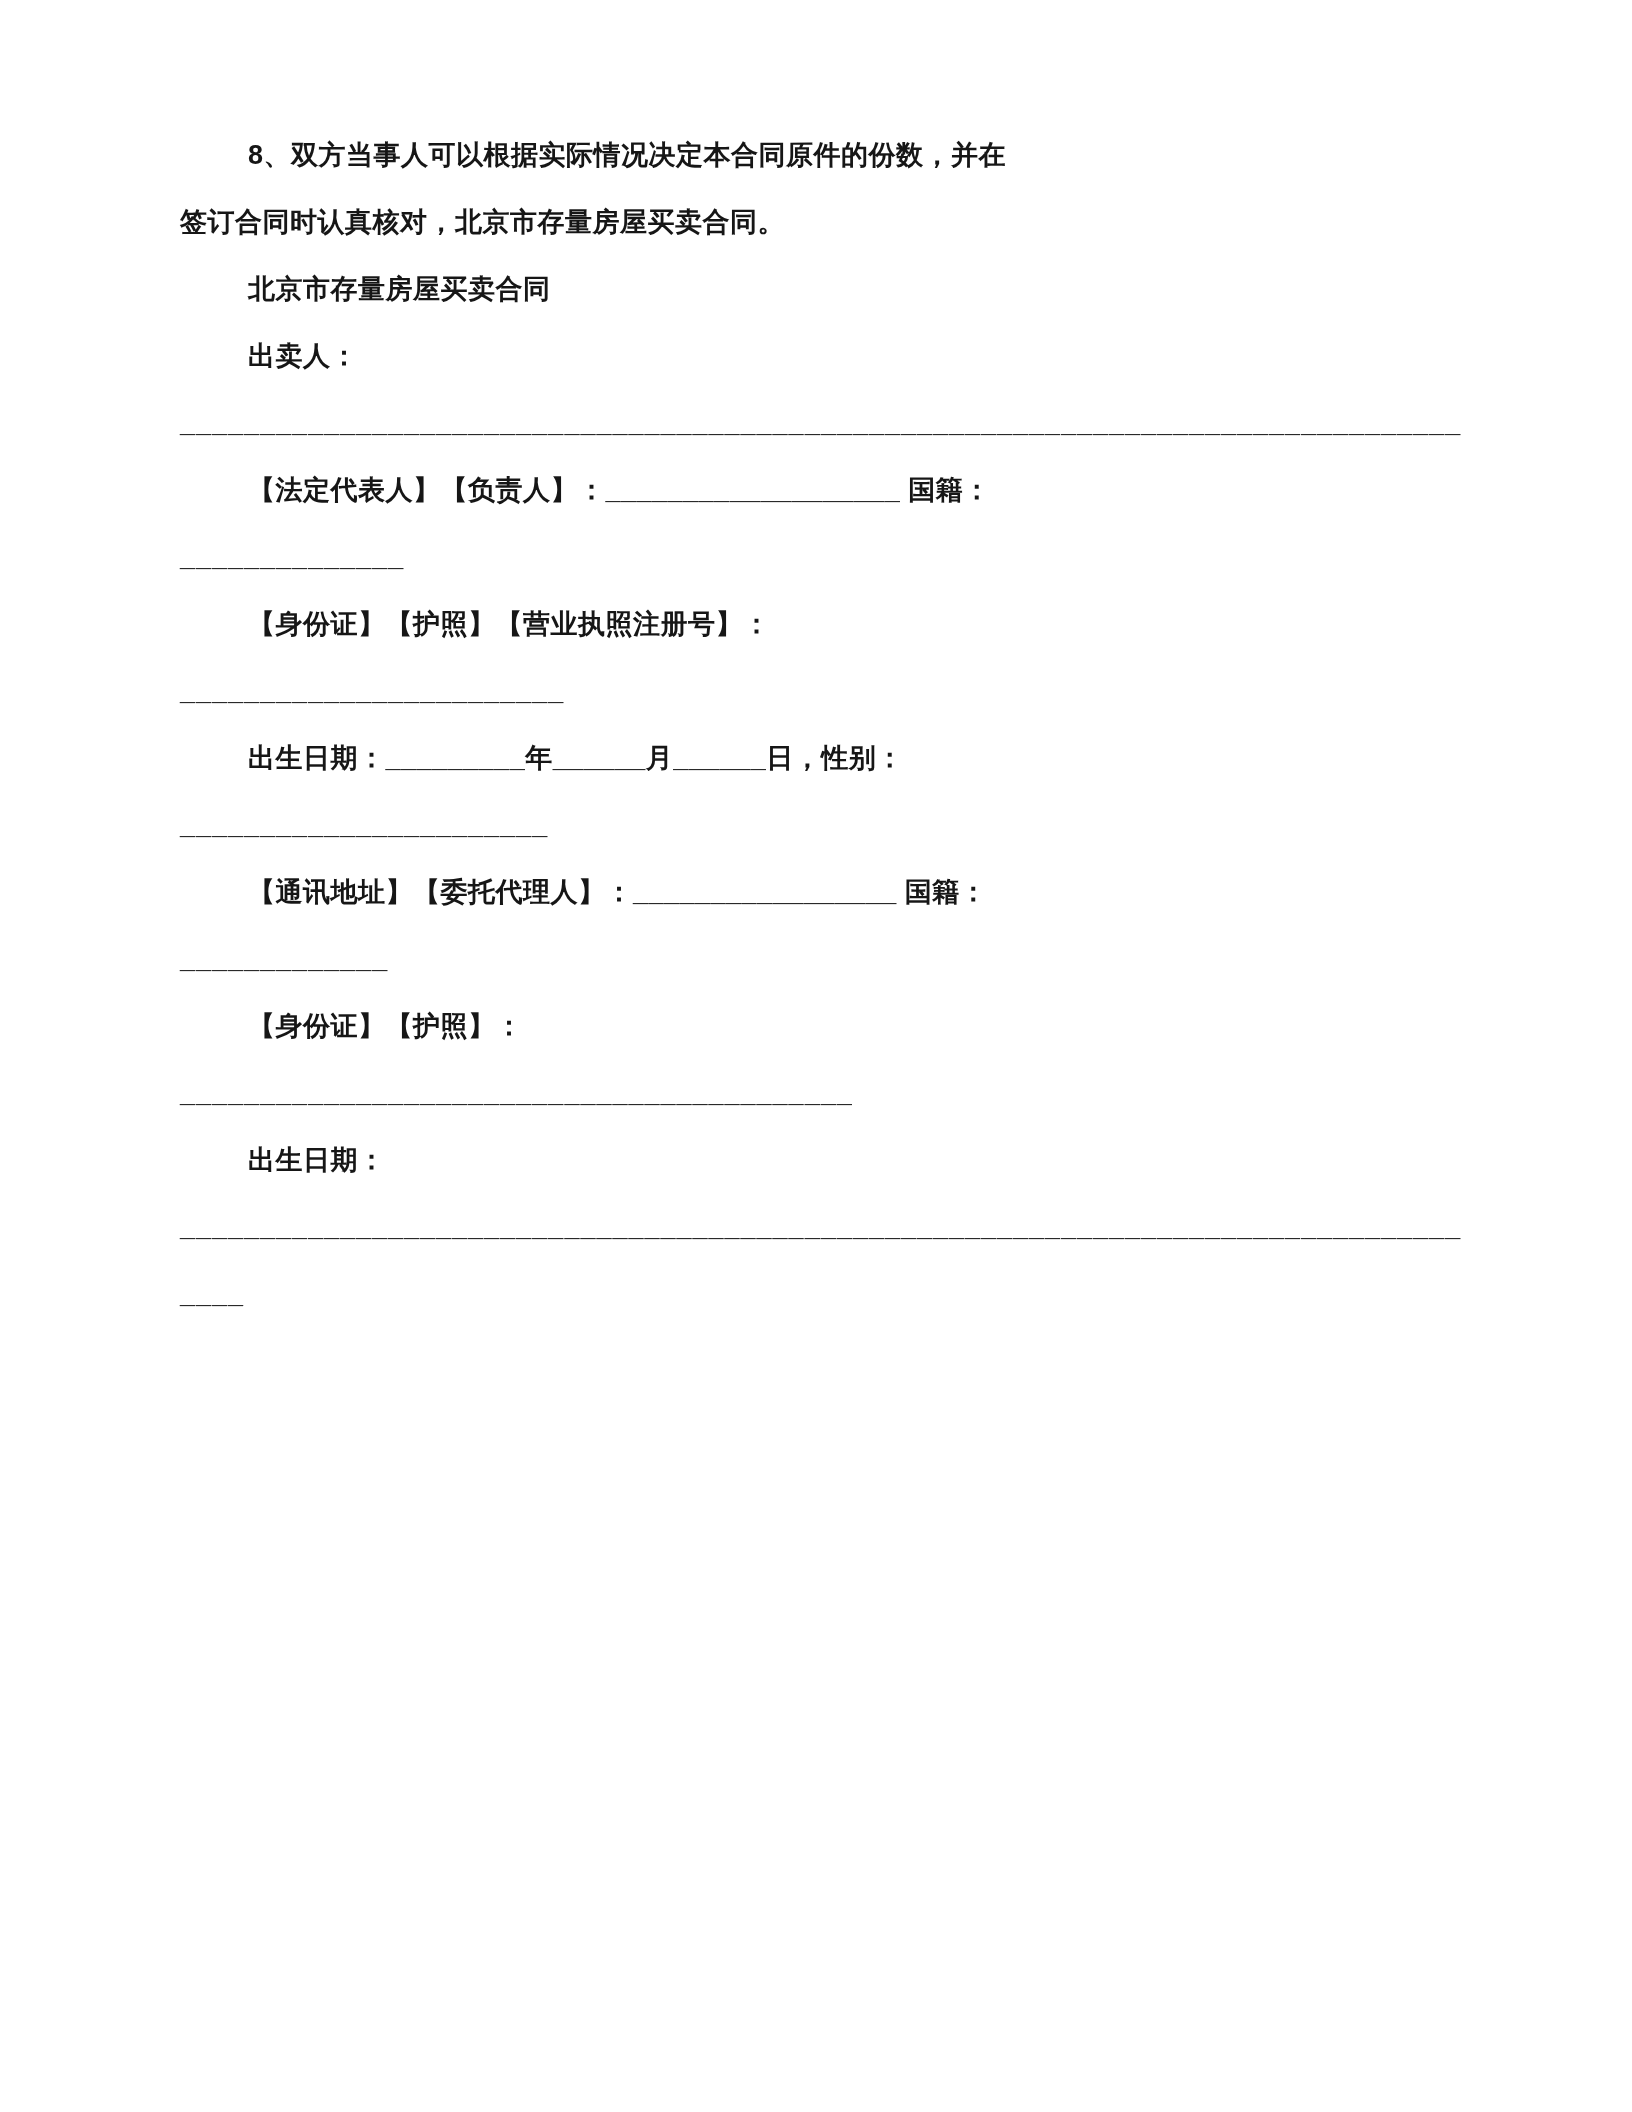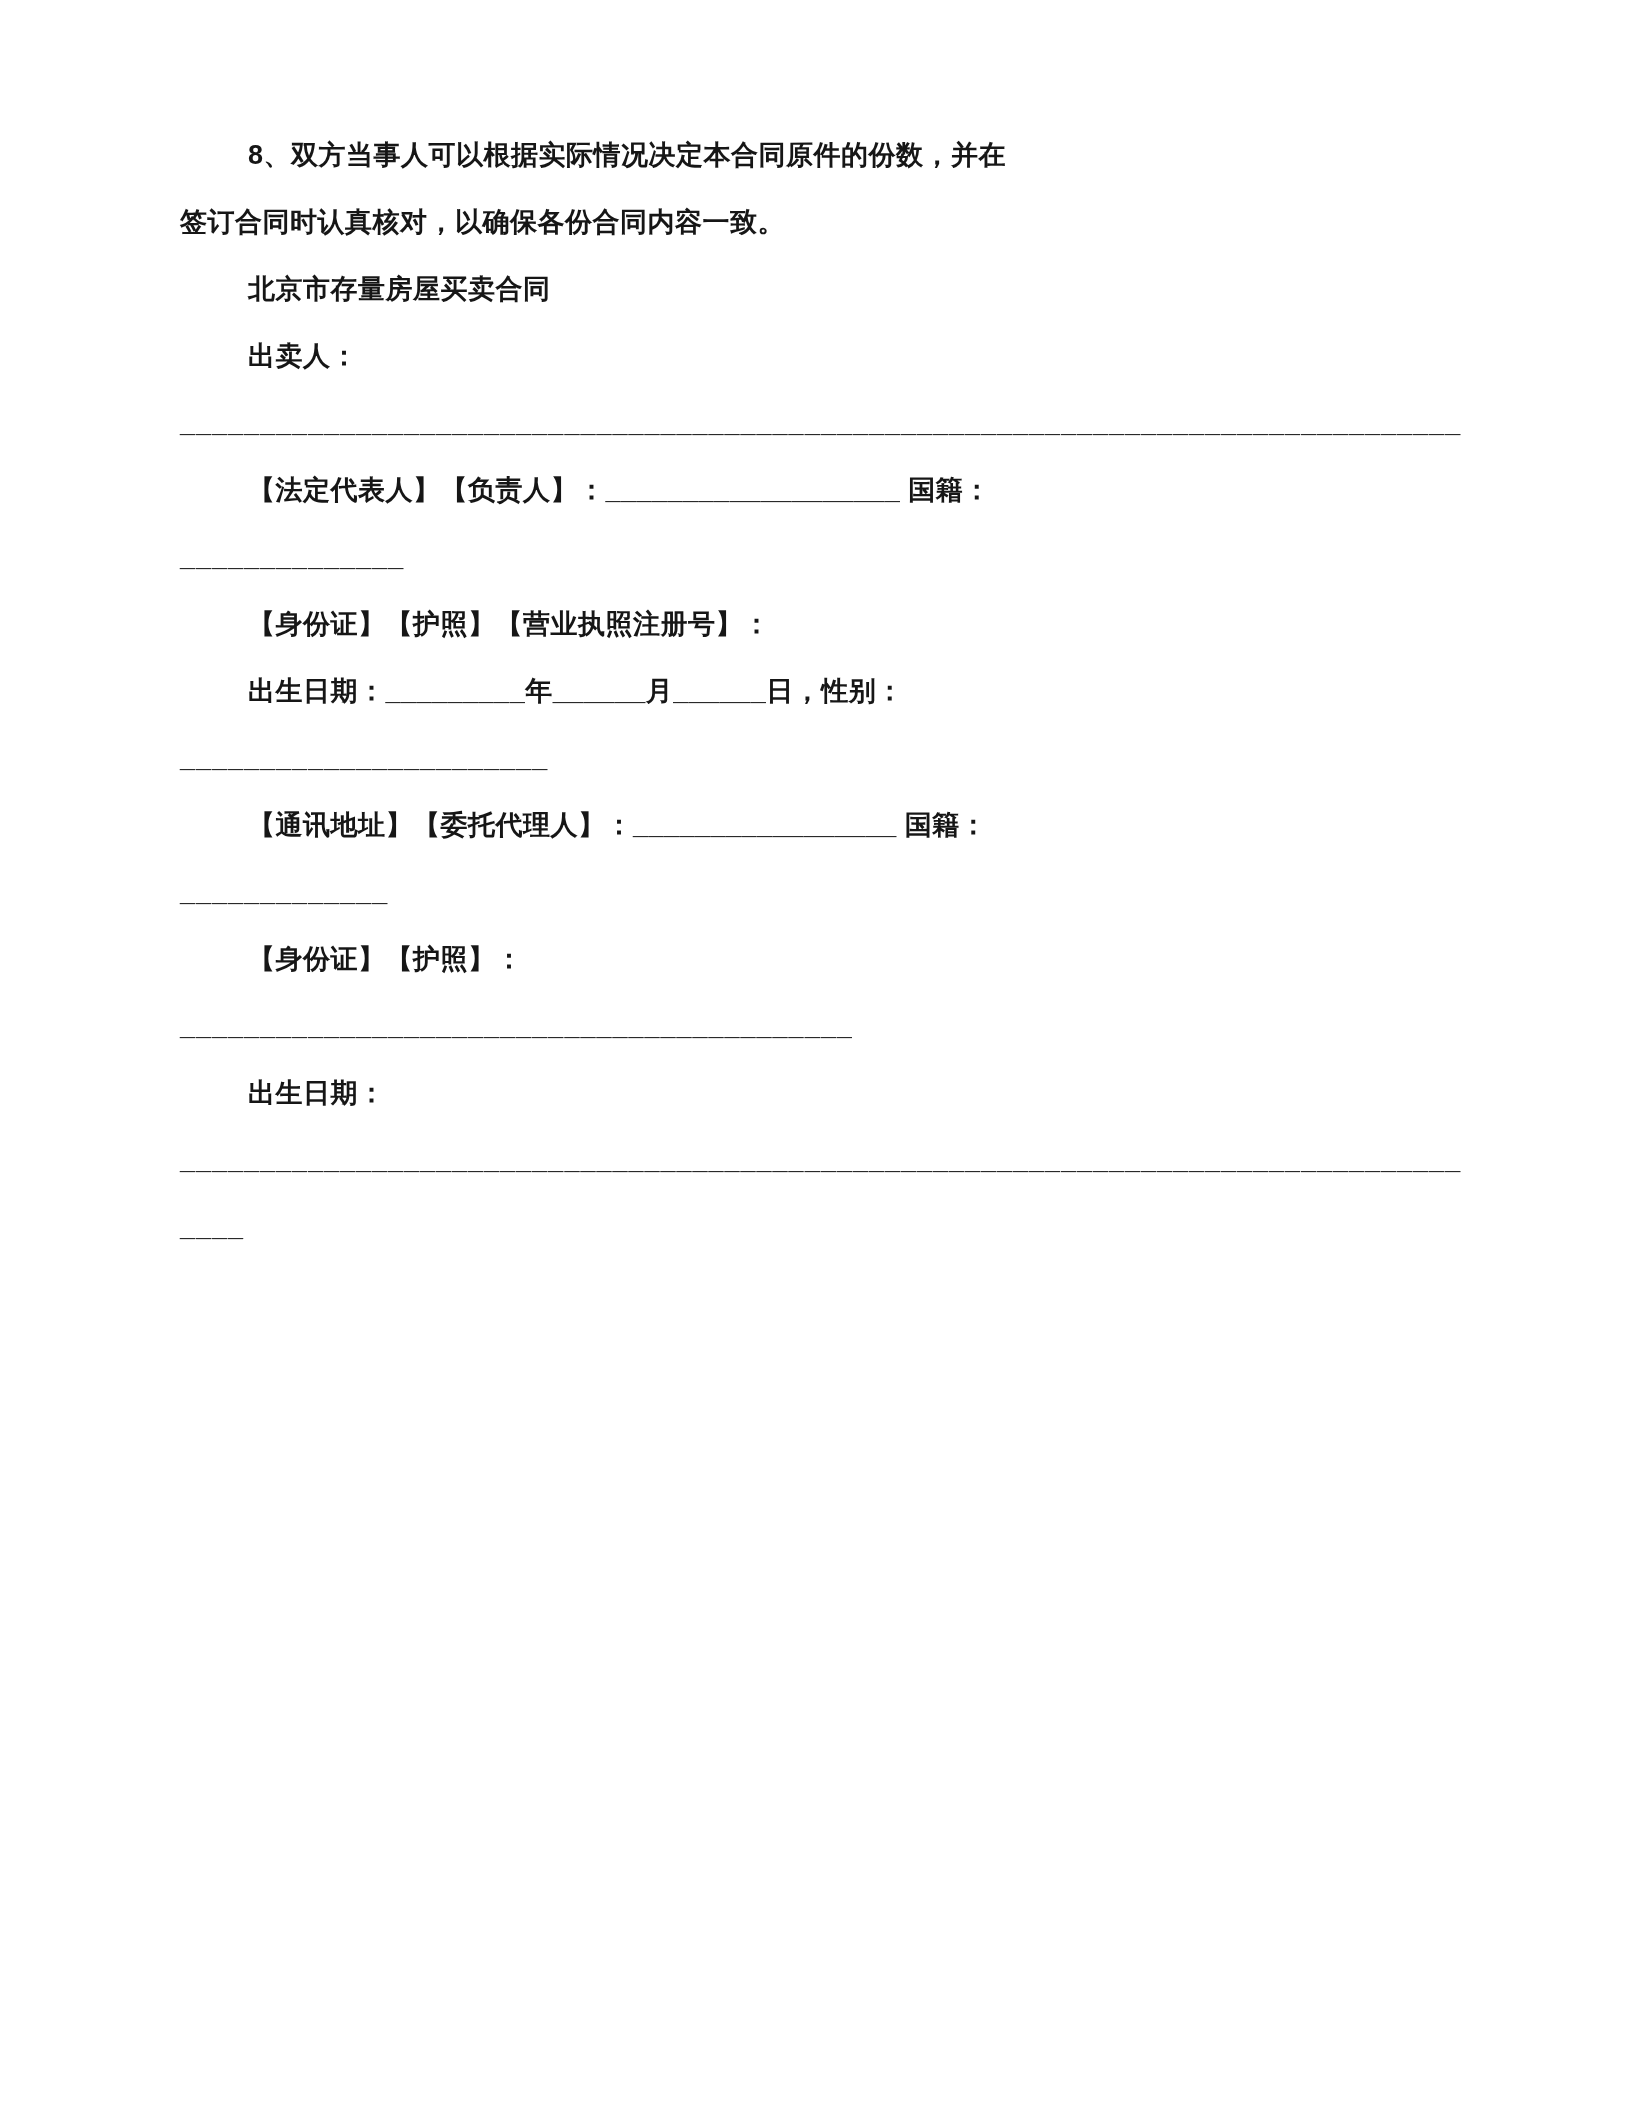--- a/index.html
+++ b/index.html
@@ -32,27 +32,28 @@
   .blank {
     letter-spacing: 1px;
     margin-top: 13px;
   }
 </style>
 </head>
 <body>
 
 <div class="page">
   <p class="line indent">8、双方当事人可以根据实际情况决定本合同原件的份数，并在</p>
-  <p class="line">签订合同时认真核对，以确保各份合同内容一致。</p>
+  <p class="line">签订合同时认真核对，北京市存量房屋买卖合同。</p>
   <p class="line indent">北京市存量房屋买卖合同</p>
   <p class="line indent">出卖人：</p>
   <p class="line blank">________________________________________________________________________________</p>
   <p class="line indent">【法定代表人】【负责人】：___________________ 国籍：</p>
   <p class="line blank">______________</p>
   <p class="line indent">【身份证】【护照】【营业执照注册号】：</p>
+  <p class="line blank">________________________</p>
   <p class="line indent">出生日期：_________年______月______日，性别：</p>
   <p class="line blank">_______________________</p>
   <p class="line indent">【通讯地址】【委托代理人】：_________________ 国籍：</p>
   <p class="line blank">_____________</p>
   <p class="line indent">【身份证】【护照】：</p>
   <p class="line blank">__________________________________________</p>
   <p class="line indent">出生日期：</p>
   <p class="line blank">________________________________________________________________________________</p>
   <p class="line blank">____</p>
 </div>

